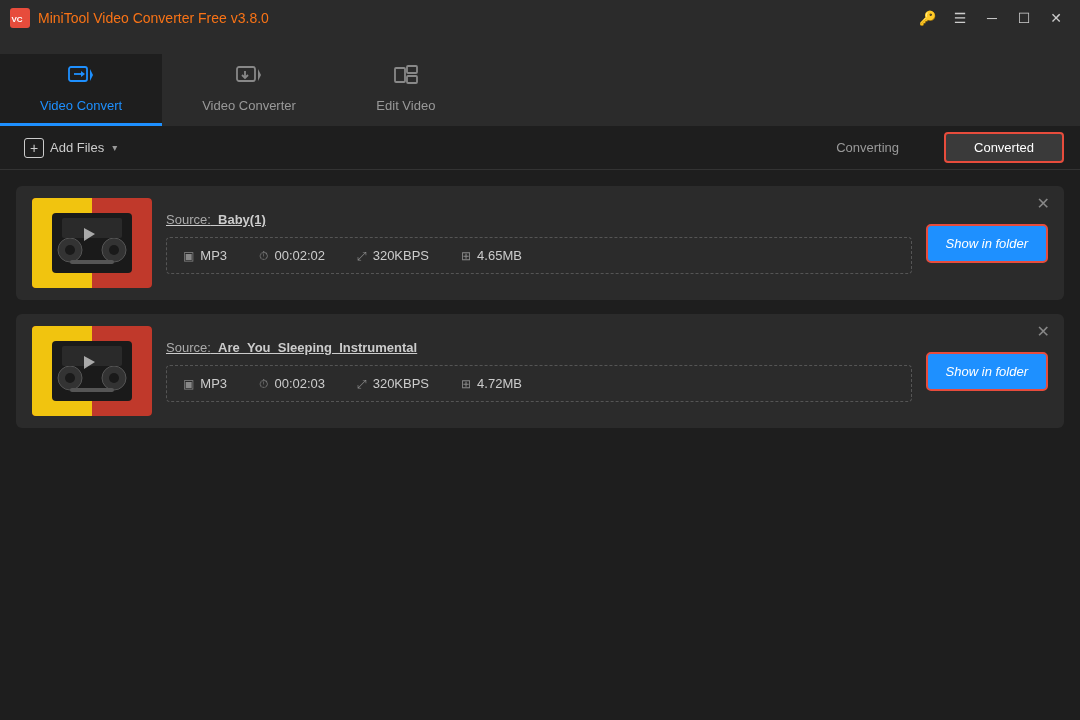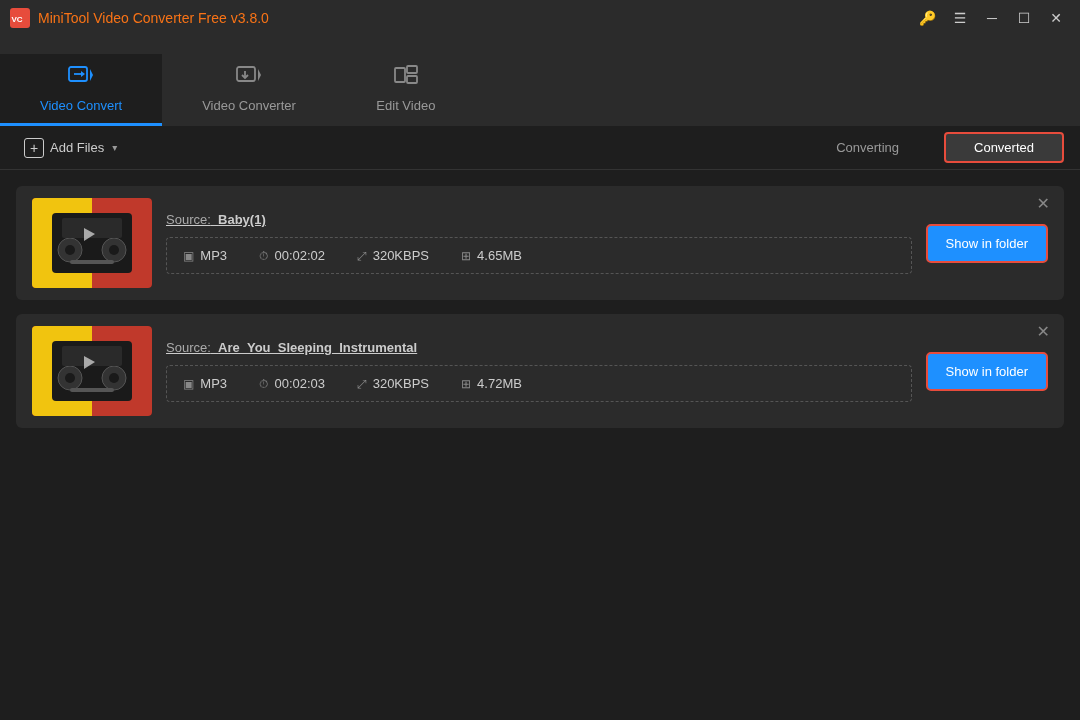--- a/index.html
+++ b/index.html
@@ -211,20 +211,21 @@
       background: #1e90ff;
       color: white;
       border: none;
       padding: 10px 18px;
       border-radius: 5px;
       font-size: 13px;
       font-weight: 500;
       cursor: pointer;
       border: 2px solid #e74c3c;
       white-space: nowrap;
+      font-style: italic;
     }
     .close-btn {
       position: absolute;
       top: 10px;
       right: 14px;
       background: transparent;
       border: none;
       color: #888;
       font-size: 16px;
       cursor: pointer;

